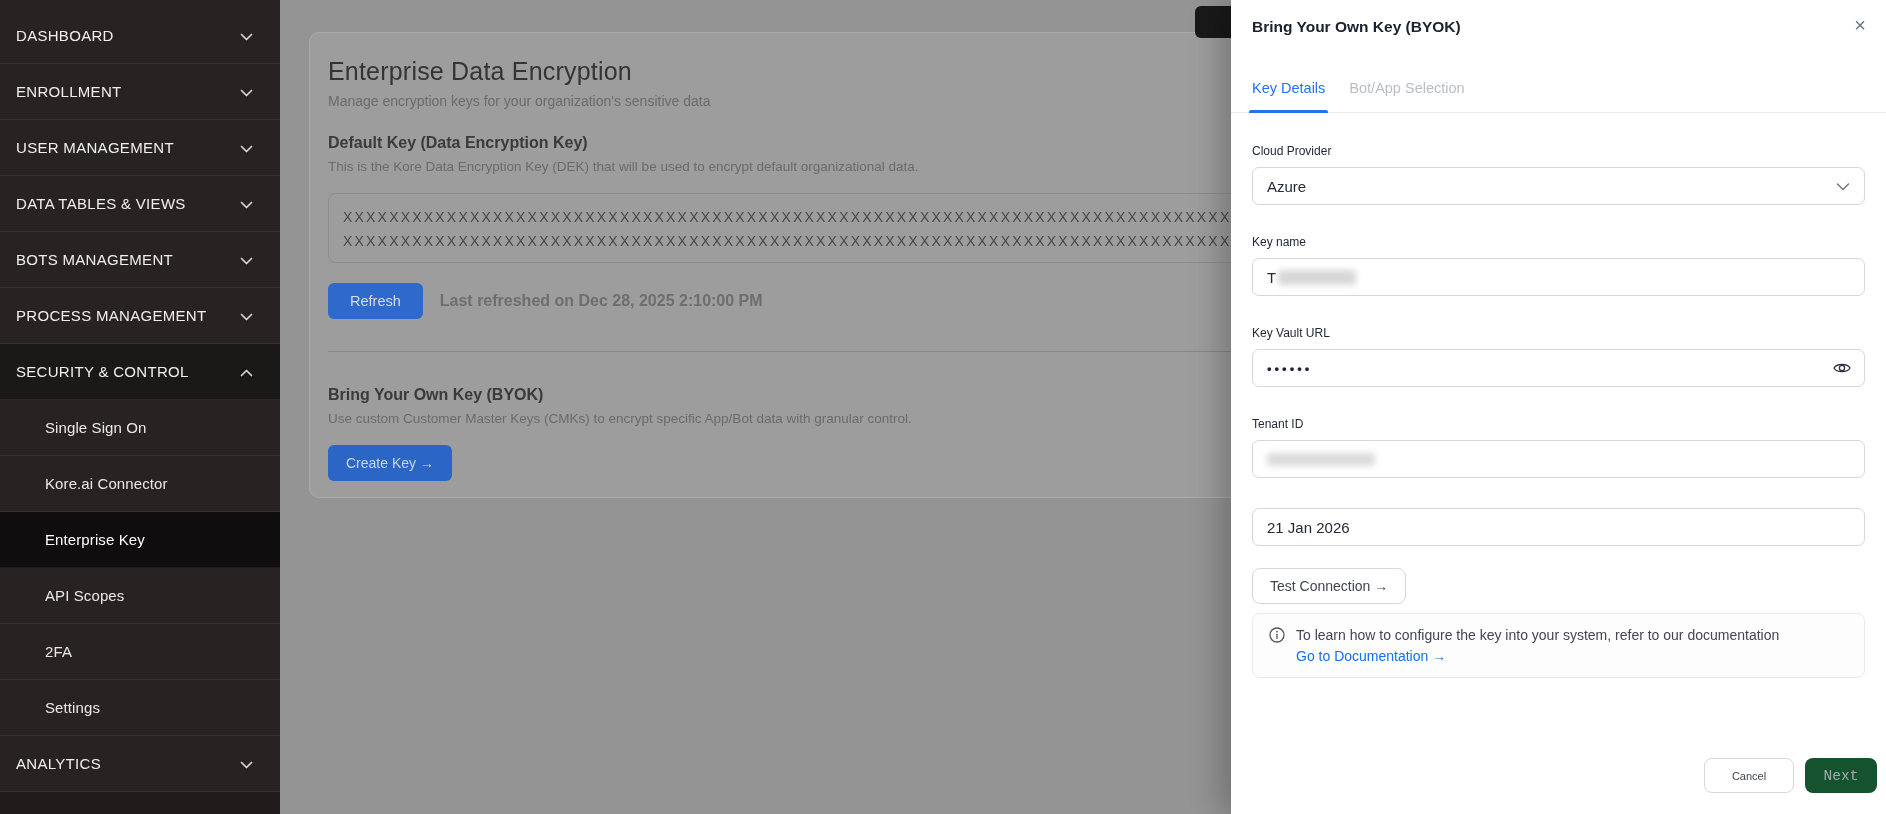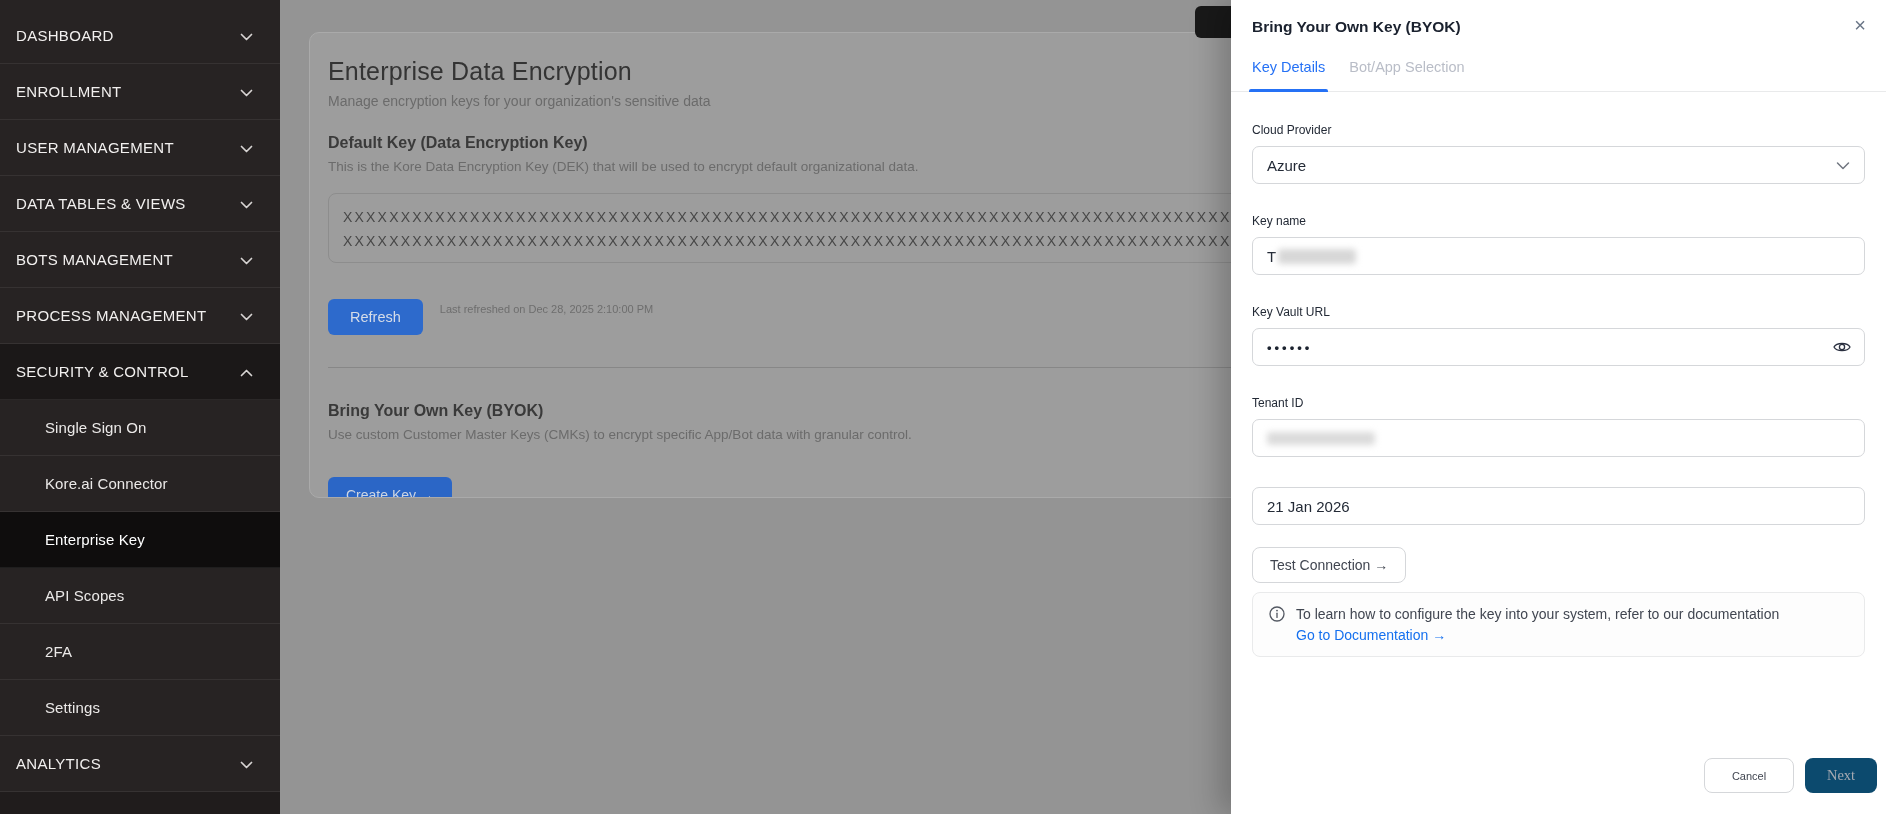--- a/index.html
+++ b/index.html
@@ -40,39 +40,39 @@
   .sec-head { font-size:16px; line-height:19px; margin:0 0 7px; font-weight:700; color:#3a3a3a; }
   .sec-desc { font-size:13.5px; line-height:15px; margin:0 0 19px; color:#6b6b6b; }
   .keybox {
     height:70px; border:1px solid #8d8d8d; border-radius:8px;
     padding:11px 14px; margin-bottom:20px; overflow:hidden;
   }
   .xline { font-size:14px; line-height:24px; letter-spacing:2.2px; color:#484848; white-space:nowrap; }
   .refresh-row { display:flex; align-items:center; gap:17px; margin-bottom:32px; }
   .btn-blue {
     background:#2d6acc; color:#d6dde8; border:none; border-radius:6px;
-    height:36px; padding:0 22px; font-size:14.5px; font-family:inherit; cursor:pointer;margin-top:16px;
+    height:36px; padding:0 22px; font-size:14.5px; font-family:inherit; cursor:pointer;
   }
   .btn-blue.create { background:#2b66c6; color:#ccd5e3; padding:0 18px; font-size:14px; }
-  .muted { font-size:11px; color:#6e6e6e; }
+  .muted { font-size:16px; color:#6e6e6e;font-weight:bold; }
   .hdivider { border-top:1px solid rgba(60,60,60,0.22); margin-bottom:33px; }
   .dark-remnant { position:absolute; left:915px; top:6px; width:50px; height:32px; background:#191919; border-radius:6px; }
 
   
   .panel {
     position:absolute; left:1231px; top:0; bottom:0; right:0;
     background:#ffffff; z-index:5; box-shadow:-12px 0 28px rgba(0,0,0,0.22);
   }
   .p-header { position:relative; padding:17px 21px 0; }
   .p-title { font-size:15.5px; font-weight:600; color:#1a212e; margin:0; line-height:19px; }
   .close-btn {
     position:absolute; top:13px; right:16px; font-size:20px; line-height:20px;
     color:#697586; background:none; border:none; cursor:pointer; font-family:inherit; padding:2px 4px;
   }
-  .tabs { display:flex; gap:24px; padding:0 21px; margin-top:23px; border-bottom:1px solid #e9eaeb; }
+  .tabs { display:flex; gap:24px; padding:0 21px; margin-top:44px; border-bottom:1px solid #e9eaeb; }
   .tab { font-size:14.5px; line-height:17px; padding-bottom:15px; position:relative; cursor:pointer; }
   .tab.active { color:#2571f5; font-weight:500; }
   .tab.active::after { content:""; position:absolute; left:-3px; right:-3px; bottom:-1px; height:3px; background:#2571f5; border-radius:2px 2px 0 0; }
   .tab.inactive { color:#b9bdc7; }
 
   .form { padding:31px 21px 0; }
   .fgroup + .fgroup { margin-top:30px; }
   .flabel { display:block; font-size:12px; color:#232a36; margin-bottom:9px; }
   .finput {
     position:relative; height:38px; border:1px solid #d5d7da; border-radius:7px;
@@ -95,21 +95,21 @@
   }
   .info-icon { flex:none; margin-top:2px; line-height:0; }
   .info-text { font-size:14px; color:#414651; line-height:20px; }
   .info-link { display:inline-block; margin-top:3px; color:#1570ef; font-size:14px; font-weight:500; text-decoration:none; cursor:pointer; }
 
   .p-footer {
     position:absolute; left:0; right:0; bottom:21px; height:35px;
     display:flex; justify-content:flex-end; align-items:center; gap:11px; padding:0 9px;
   }
   .btn-cancel { width:90px; height:35px; border:1px solid #d5d7da; background:#fff; border-radius:8px; font-size:11px; color:#414651; font-family:inherit; cursor:pointer; }
-  .btn-next   { width:72px; height:35px; border:none; background:#0c4a6e; border-radius:8px; font-size:14.5px; color:#a6aab2; font-family:Liberation Serif, serif; cursor:default; }
+  .btn-next   { width:72px; height:35px; border:none; background:#14532d; border-radius:8px; font-size:14.5px; color:#a6aab2; font-family:Liberation Mono, monospace; cursor:default; }
 </style>
 </head>
 <body>
 
 <aside class="sidebar">
   <div class="nav-item">
     <span>DASHBOARD</span>
     <span class="chev"><svg width="13" height="8" viewBox="0 0 13 8">
           <path d="M1.5 1.5 L6.5 6.5 L11.5 1.5" fill="none" stroke="#d7d4d3" stroke-width="1.7" stroke-linecap="round" stroke-linejoin="round"></path>
         </svg></span>

